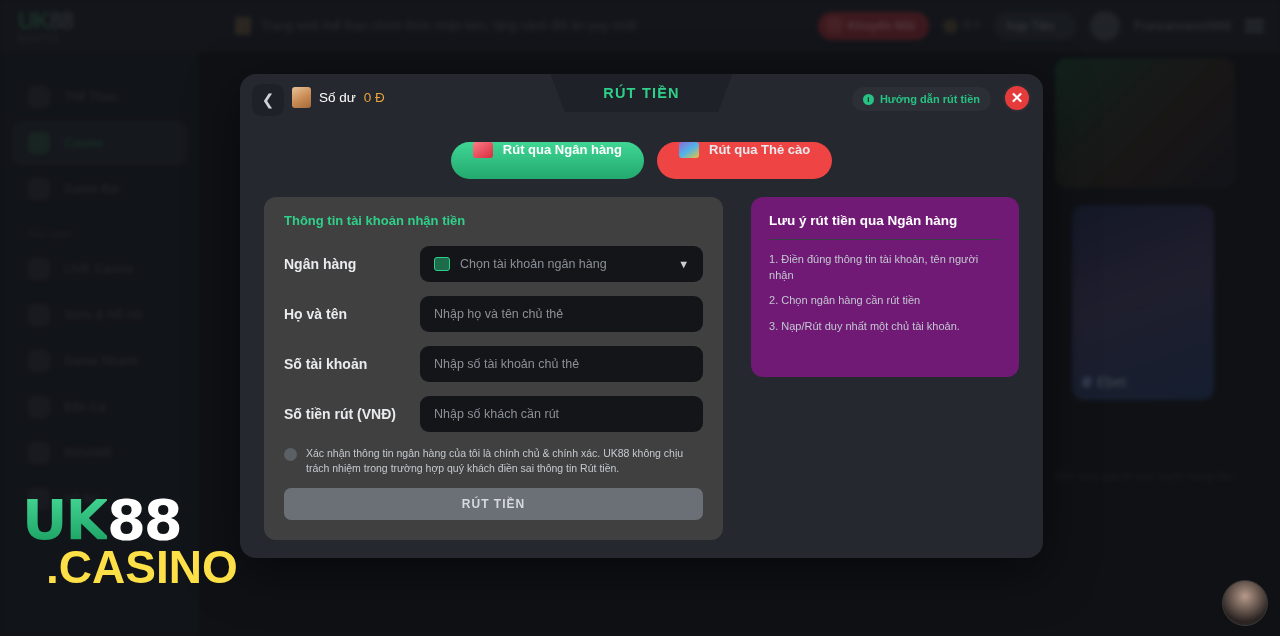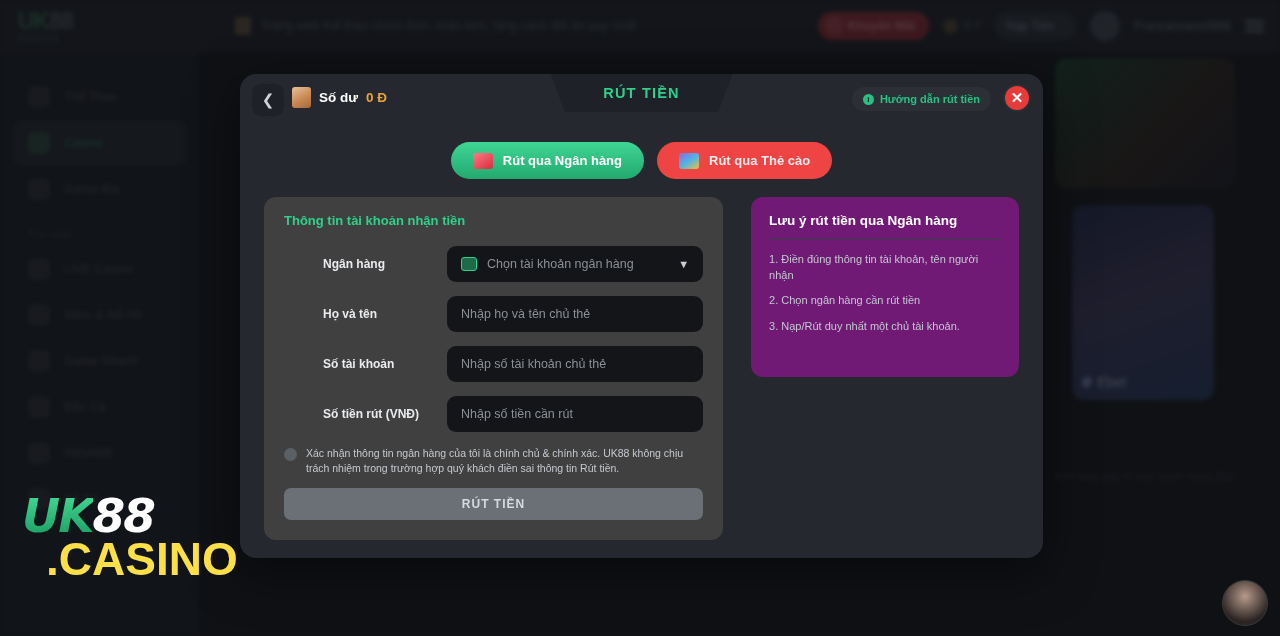--- a/index.html
+++ b/index.html
@@ -81,22 +81,22 @@
     background:linear-gradient(160deg,#232a46,#3a3553 45%,#253858);}
   .ebet{
     position:absolute; left:10px; bottom:8px; color:#8e96a8;
     font-size:14px; display:flex;align-items:center;gap:5px;
   }
   .ebet b{ font-size:18px; font-style:italic; color:#7f90b5;}
   .bg-note{ position:absolute; left:1055px; top:470px; color:#2f333a; font-size:11px;}
 
   
   .watermark{ position:absolute; left:22px; top:495px; z-index:40; }
-  .wm-top{ font-size:47px; font-weight:bold; line-height:.88; letter-spacing:-2px;
-    font-family:"DejaVu Sans", sans-serif;font-style:italic;}
+  .wm-top{ font-size:56px; font-weight:bold; line-height:.88; letter-spacing:-2px;
+    font-family:"DejaVu Sans", sans-serif;}
   .wm-uk{ background:linear-gradient(180deg,#4ade9b,#15995c);
     -webkit-background-clip:text; background-clip:text; color:transparent;}
   .wm-88{ color:#fff;}
   .wm-bot{ font-size:46px; font-weight:bold; color:#fde047; letter-spacing:0px;
     margin-top:-4px; padding-left:24px; font-family:Liberation Sans, sans-serif;}
 
   
   .chat-widget{
     position:absolute; right:12px; bottom:10px; width:46px;height:46px;
     border-radius:50%; background:radial-gradient(circle at 50% 35%,#b69a8a,#2b2422 70%);
@@ -110,21 +110,21 @@
     box-shadow:0 14px 50px rgba(0,0,0,.5);
   }
   .modal-head{ position:relative; height:54px;}
   .back-btn{
     position:absolute; left:12px; top:10px; width:32px;height:32px;
     border-radius:9px; background:#1e2127;
     display:flex;align-items:center;justify-content:center; color:#cfd3d8; font-size:15px;
   }
   .bal{
     position:absolute; left:52px; top:13px; display:flex;align-items:center;gap:8px;
-    font-size:13.5px; font-weight:bold;
+    font-size:13.5px; font-weight:normal;
   }
   .wallet-ic{
     width:19px;height:21px;border-radius:3px;
     background:linear-gradient(150deg,#e8c39a,#c98a53 55%,#a36a3a);
   }
   .bal-amt{ color:#e8a33d; }
   .title-tab{
     position:absolute; left:50%; top:0; transform:translateX(-50%);
     width:182px; height:38px; background:#1e2127;
     clip-path:polygon(0 0,100% 0,92% 100%,8% 100%);
@@ -144,38 +144,38 @@
   .close-btn{
     position:absolute; right:12px; top:10px; width:28px;height:28px;border-radius:50%;
     background:#e63b3b; color:#fff; font-size:15px; font-weight:bold;
     display:flex;align-items:center;justify-content:center;
     border:2px solid #2b2e34;
   }
 
   
   .tabs{ display:flex; justify-content:center; gap:13px; margin-top:14px;}
   .tab{
-    display:flex;align-items:center;gap:10px;
+    display:flex;align-items:flex-start;gap:10px;
     height:37px; padding:0 22px; border-radius:19px;
     font-size:13px; font-weight:bold; color:#e8eaed;
   }
   .tab.on{ background:linear-gradient(180deg,#3fd694,#23a96e); color:#fff;}
   .tab.off{ background:#ef4444; }
   .tab-ic{ width:20px;height:16px;border-radius:3px;}
   .ic-bank{ background:linear-gradient(145deg,#ff7a85,#d62d3e);}
   .ic-card{ background:linear-gradient(145deg,#8f6bd6,#4fb3e8 50%,#e8c23d);}
 
   
   .mbody{ display:flex; gap:28px; padding:18px 24px 0 24px;}
   .form-card{
     width:461px; background:#404040; border-radius:12px; padding:16px 20px 20px 20px;
   }
   .form-title{ color:#2fd08a; font-size:13px; font-weight:bold; margin-bottom:18px;}
   .frow{ display:flex; align-items:center; margin-bottom:14px;}
-  .flabel{ width:124px; font-size:12px; font-weight:bold; color:#e9ebee;margin-left:39px;}
+  .flabel{ width:136px; font-size:14px; font-weight:bold; color:#e9ebee;}
   .fctl{
     flex:1; height:36px; background:#131519; border-radius:9px;
     display:flex; align-items:center; padding:0 14px;
     font-size:12.5px; color:#8b9097; position:relative;
   }
   .bank-ic{
     width:16px;height:14px;border-radius:3px;border:1.5px solid #2fd08a;
     background:#1e6b4c; margin-right:10px; flex:none;
   }
   .chev{ position:absolute; right:14px; color:#c9ced4; font-size:11px;}
@@ -341,21 +341,21 @@
       <div class="frow">
         <div class="flabel">Số tài khoản</div>
         <div class="fctl">
           <span>Nhập số tài khoản chủ thẻ</span>
         </div>
       </div>
 
       <div class="frow">
         <div class="flabel">Số tiền rút (VNĐ)</div>
         <div class="fctl">
-          <span>Nhập số tiền cần rút</span>
+          <span>Nhập số khách cần rút</span>
         </div>
       </div>
 
       <div class="agree">
         <span class="agree-box"></span>
         <span class="agree-txt">Xác nhận thông tin ngân hàng của tôi là chính chủ &amp; chính xác. UK88 không chịu trách nhiệm trong trường hợp quý khách điền sai thông tin Rút tiền.</span>
       </div>
 
       <div class="submit">RÚT TIỀN</div>
     </div>

